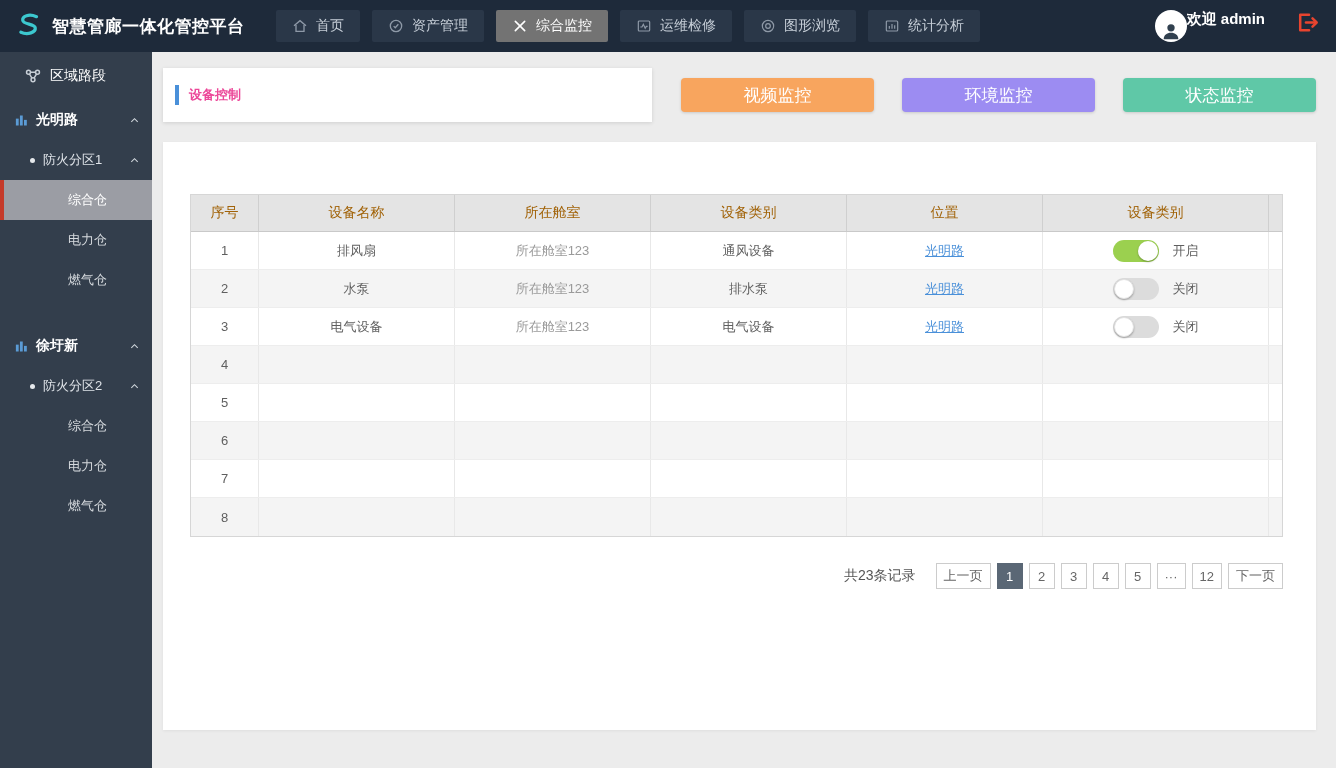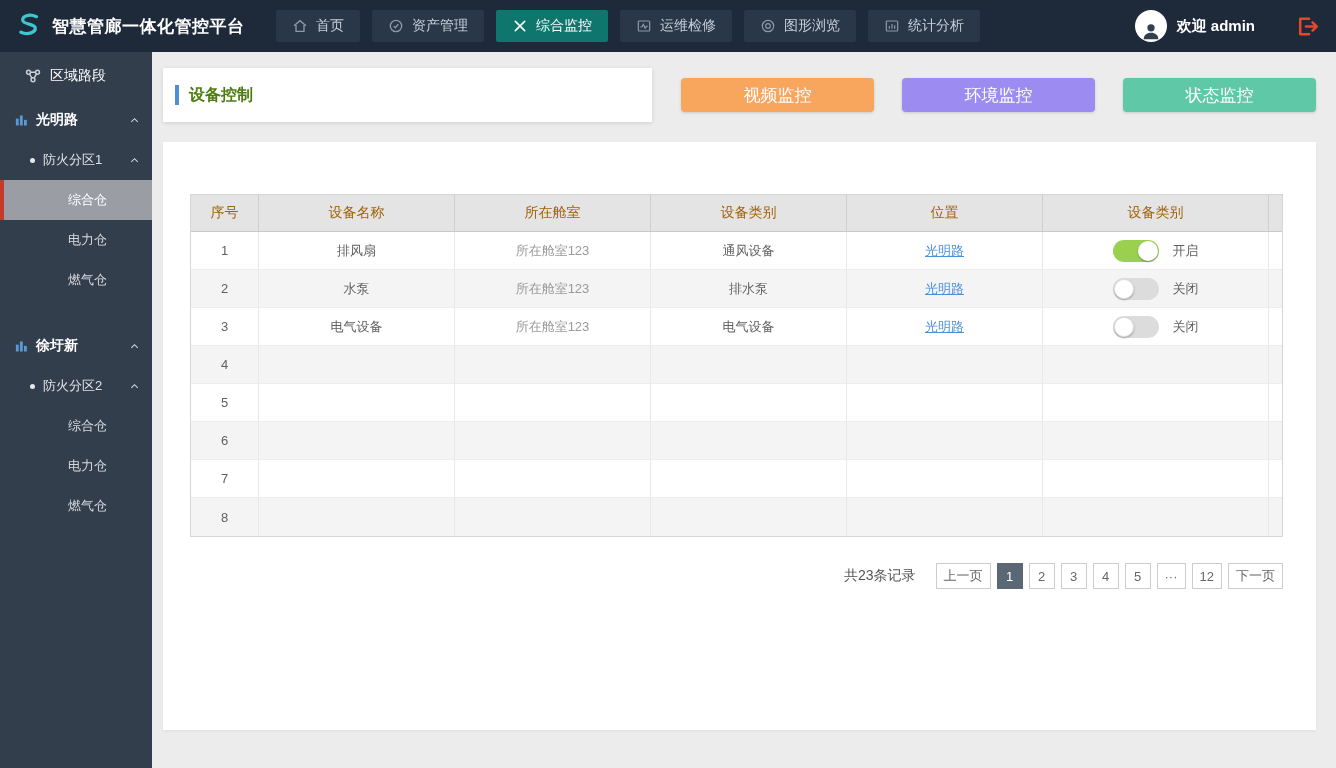--- a/index.html
+++ b/index.html
@@ -6,23 +6,23 @@
   html,body{width:1336px;height:768px}
   body{font-family:"Liberation Sans","DejaVu Sans",sans-serif;background:#ececec;overflow:hidden}
 
   
   .topbar{height:52px;background:#1e2a3a;display:flex;align-items:center;padding:0 16px 0 14px;position:relative;z-index:3}
   .brand{display:flex;align-items:center;gap:8px;flex:0 0 252px}
   .brand .title{color:#fff;font-size:17px;font-weight:bold;letter-spacing:.5px;white-space:nowrap}
   .topnav{display:flex;gap:12px;margin-left:10px}
   .nav-item{display:flex;align-items:center;gap:8px;height:32px;padding:0 16px;background:#2a3748;color:#c7cfd8;font-size:14px;cursor:pointer;border-radius:2px;white-space:nowrap}
   .nav-item .icon{color:#8e99a7;display:flex}
-  .nav-item.active{background:#0f766e;color:#fff}
+  .nav-item.active{background:#737373;color:#fff}
   .nav-item.active .icon{color:#fff}
-  .user-area{margin-left:auto;display:flex;align-items:center;gap:10px}
+  .user-area{margin-left:auto;display:flex;align-items:flex-start;}
   .avatar{width:32px;height:32px;border-radius:50%;background:#fff;display:flex;align-items:flex-end;justify-content:center;overflow:hidden;cursor:pointer}
   .welcome{color:#fff;font-size:15px;font-weight:bold;margin-right:30px;white-space:nowrap}
   .logout{display:flex;cursor:pointer}
 
   
   .body-row{display:flex;height:716px}
 
   
   .sidebar{flex:0 0 152px;background:#333e4c}
   .sb-header{height:48px;display:flex;align-items:center;gap:8px;padding-left:24px;color:#fff;font-size:14px}
@@ -33,21 +33,21 @@
   .sb-item.selected{background:#9b9da4;color:#fff;border-left:4px solid #c53a2a;padding-left:64px}
   .chev{position:absolute;right:12px;color:#cfd5db;display:flex}
   .bullet{width:5px;height:5px;border-radius:50%;background:#e6e9ec;display:inline-block}
   .sb-group.second{margin-top:26px}
 
   
   .main{flex:1;padding:16px 20px 0 11px}
   .header-row{display:flex;align-items:center;justify-content:space-between}
   .title-card{width:489px;height:54px;background:#fff;display:flex;align-items:center;padding-left:12px;box-shadow:0 1px 4px rgba(0,0,0,.12)}
   .accent{width:4px;height:20px;background:#4a90d9;margin-right:10px}
-  .title-card .txt{font-size:16px;font-weight:bold;color:#4d7c0f}
+  .title-card .txt{font-size:13px;font-weight:bold;color:#ec4899}
   .btn-group{display:flex;gap:28px}
   .action-btn{width:193px;height:34px;border:none;border-radius:4px;color:#fff;font-size:17px;cursor:pointer;font-family:inherit;box-shadow:0 1px 3px rgba(0,0,0,.15)}
   .btn-orange{background:#f8a55e}
   .btn-purple{background:#9c8cf2}
   .btn-teal{background:#5fc8a7}
 
   .panel{margin-top:20px;background:#fff;height:588px;padding:52px 32px 0 27px;box-shadow:0 1px 3px rgba(0,0,0,.06)}
   .table{border:1px solid #d6d6d6;width:1093px}
   .t-row{display:grid;grid-template-columns:68px 196px 196px 196px 196px 226px 1fr}
   .t-head{background:#e4e4e4;height:37px;border-bottom:1px solid #c9c9c9}

